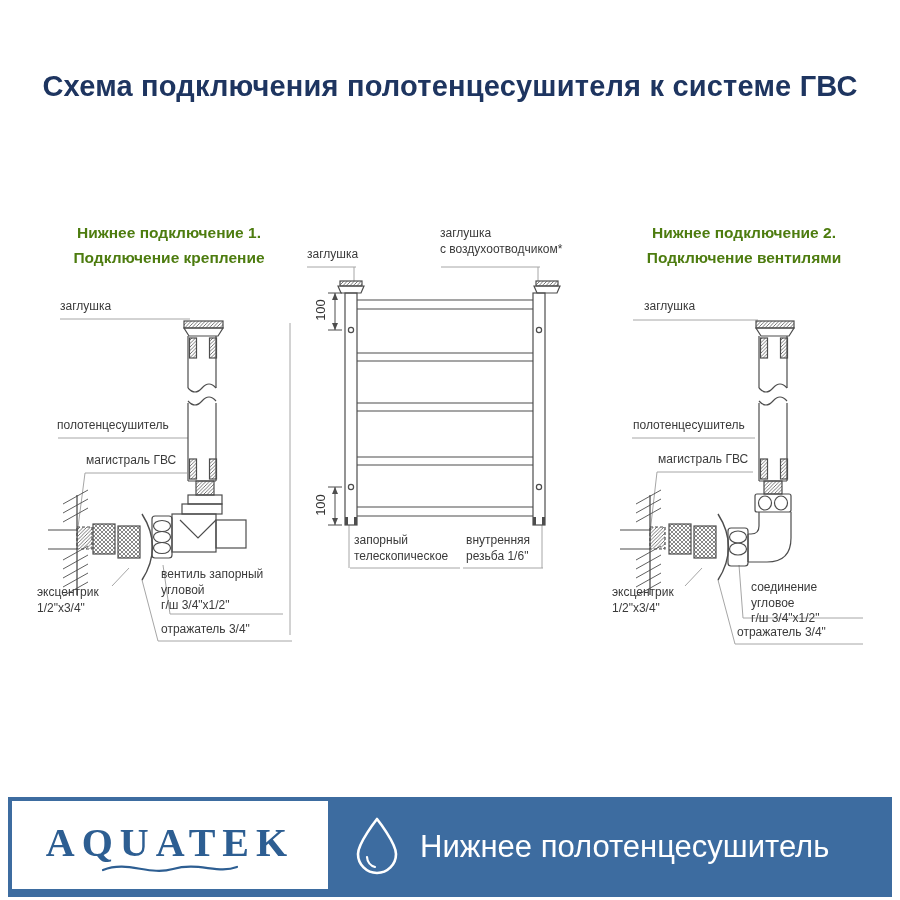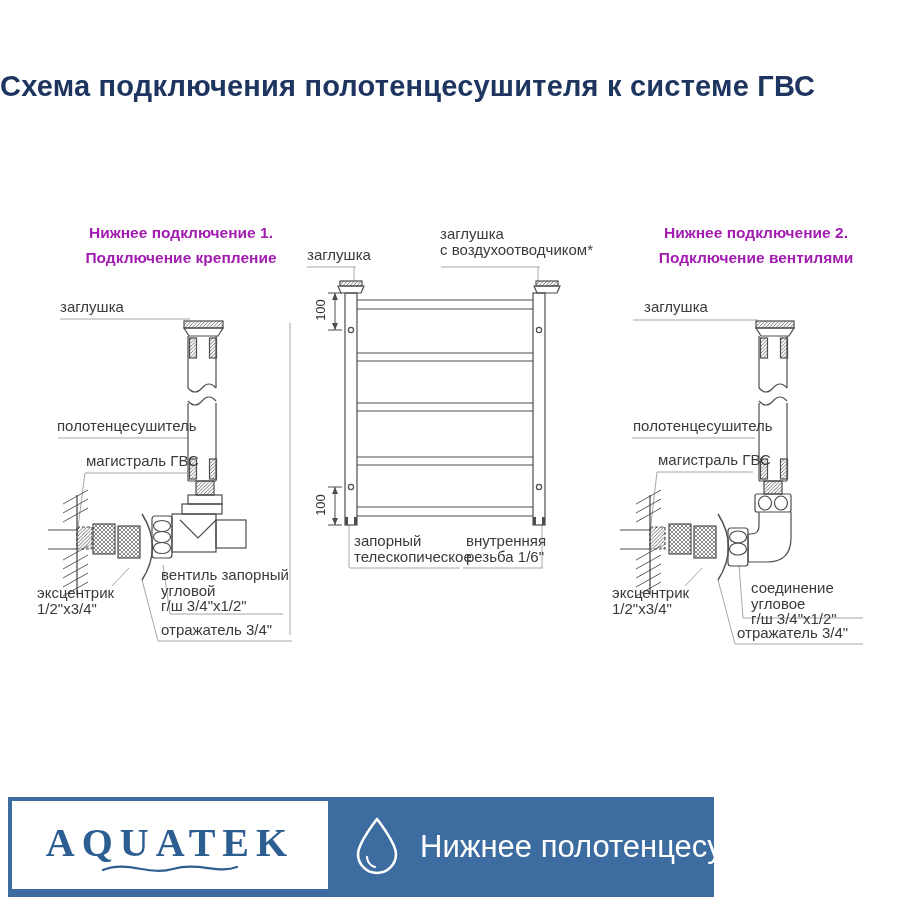--- a/index.html
+++ b/index.html
@@ -1,29 +1,29 @@
 <!DOCTYPE html>
 <html><head>
 <meta charset="utf-8">
 <style>
   html,body{margin:0;padding:0;background:#ffffff;}
   .page{position:relative;width:900px;height:900px;background:#fff;overflow:hidden;
         font-family:"Liberation Sans","DejaVu Sans",sans-serif;}
-  .title{position:absolute;left:0;top:70px;width:900px;text-align:left;
+  .title{position:absolute;left:0;top:70px;width:900px;text-align:center;
          font-size:29px;font-weight:bold;color:#1e3560;letter-spacing:.2px;}
   .panel{position:absolute;}
   .panel svg{position:absolute;left:0;top:0;}
-  .phead{position:absolute;left:16px;width:100%;text-align:center;font-size:15.5px;
-         font-weight:bold;color:#a21caf;}
-  .lbl{position:absolute;font-size:15px;line-height:15.5px;color:#3a3a3a;
+  .phead{position:absolute;left:4px;width:100%;text-align:center;font-size:15.5px;
+         font-weight:bold;color:#4d7c0f;}
+  .lbl{position:absolute;font-size:12px;line-height:15.5px;color:#3a3a3a;
        white-space:pre-line;}
   .dim{position:absolute;width:36px;height:16px;text-align:center;font-size:13px;
        color:#333;transform:rotate(-90deg);}
   
-  .footer-band{position:absolute;left:8px;top:797px;width:706px;height:100px;background:#3d6ca0;}
+  .footer-band{position:absolute;left:8px;top:797px;width:884px;height:100px;background:#3d6ca0;}
   .logo-box{position:absolute;left:4px;top:4px;width:316px;height:88px;background:#ffffff;}
   .logo-text{position:absolute;left:0;top:18px;width:100%;text-align:center;
              font-family:"Liberation Serif","DejaVu Serif",serif;font-size:40px;
              font-weight:600;letter-spacing:7px;color:#2d5e92;}
   .logo-wave{position:absolute;left:88px;top:60px;}
   .drop-icon{position:absolute;left:346px;top:18px;}
   .product{position:absolute;left:412px;top:50%;transform:translateY(-50%);
            font-size:31px;color:#ffffff;white-space:nowrap;}
 </style>
 </head>

